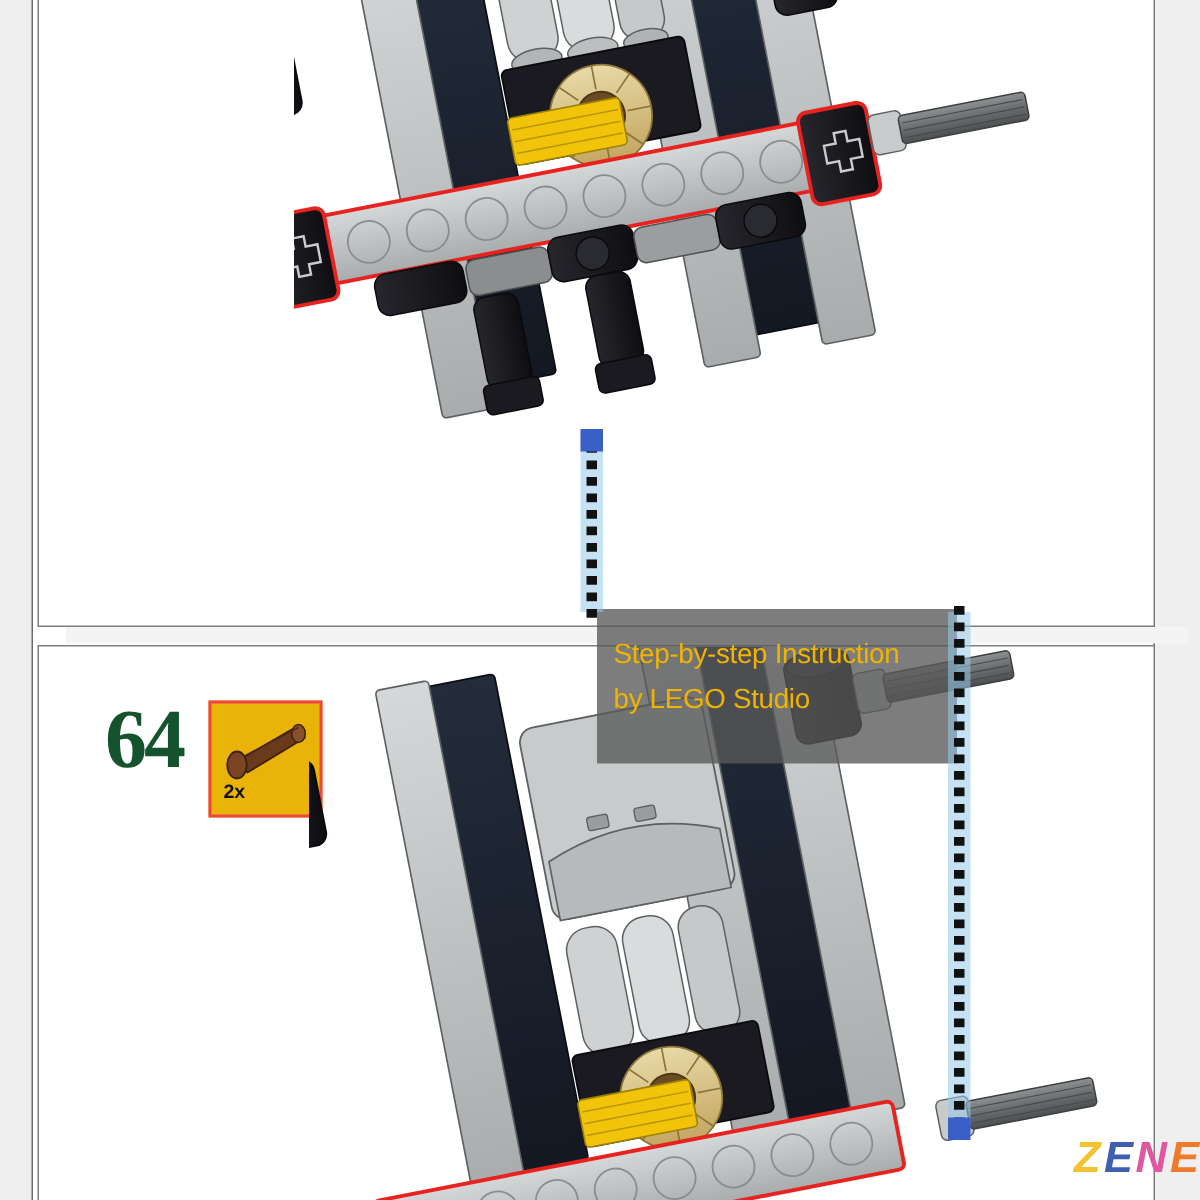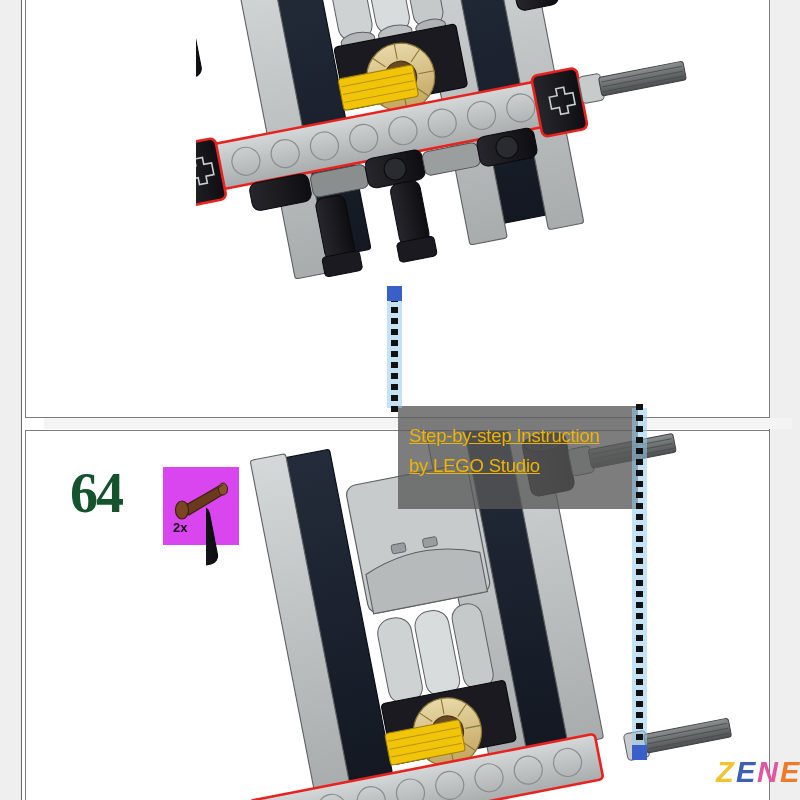--- a/index.html
+++ b/index.html
@@ -48,24 +48,23 @@
     font-weight: bold;
     font-size: 56px;
     color: #14532d;
     letter-spacing: -2px;
     line-height: 1;
   }
 
   
   .parts-box {
     position: absolute;
-    background: #d946ef;
-    border: 2px solid #d946ef;
+    background: #eab308;
+    border: 2px solid #ef4444;
     box-sizing: border-box;
-    margin-left: 24px;
   }
   .parts-qty {
     position: absolute;
     font-family: "Liberation Sans", sans-serif;
     font-size: 13px;
     font-weight: bold;
     color: #111;
   }
 
   
@@ -80,21 +79,20 @@
     box-sizing: border-box;
   }
   #overlay-band .ov-line {
     position: absolute;
     left: 11px;
     color: #f0b400;
     font-family: "Liberation Sans", sans-serif;
     font-size: 18.5px;
     white-space: nowrap;
     letter-spacing: -0.2px;
-    text-decoration: underline;
   }
   #overlay-line-1 { top: 19px; }
   #overlay-line-2 { top: 49px; }
 
   
   .callout-line {
     position: absolute;
     width: 7px;
     background-image:
       linear-gradient(to bottom, #111 0 6px, rgba(0,0,0,0) 6px 11px);

